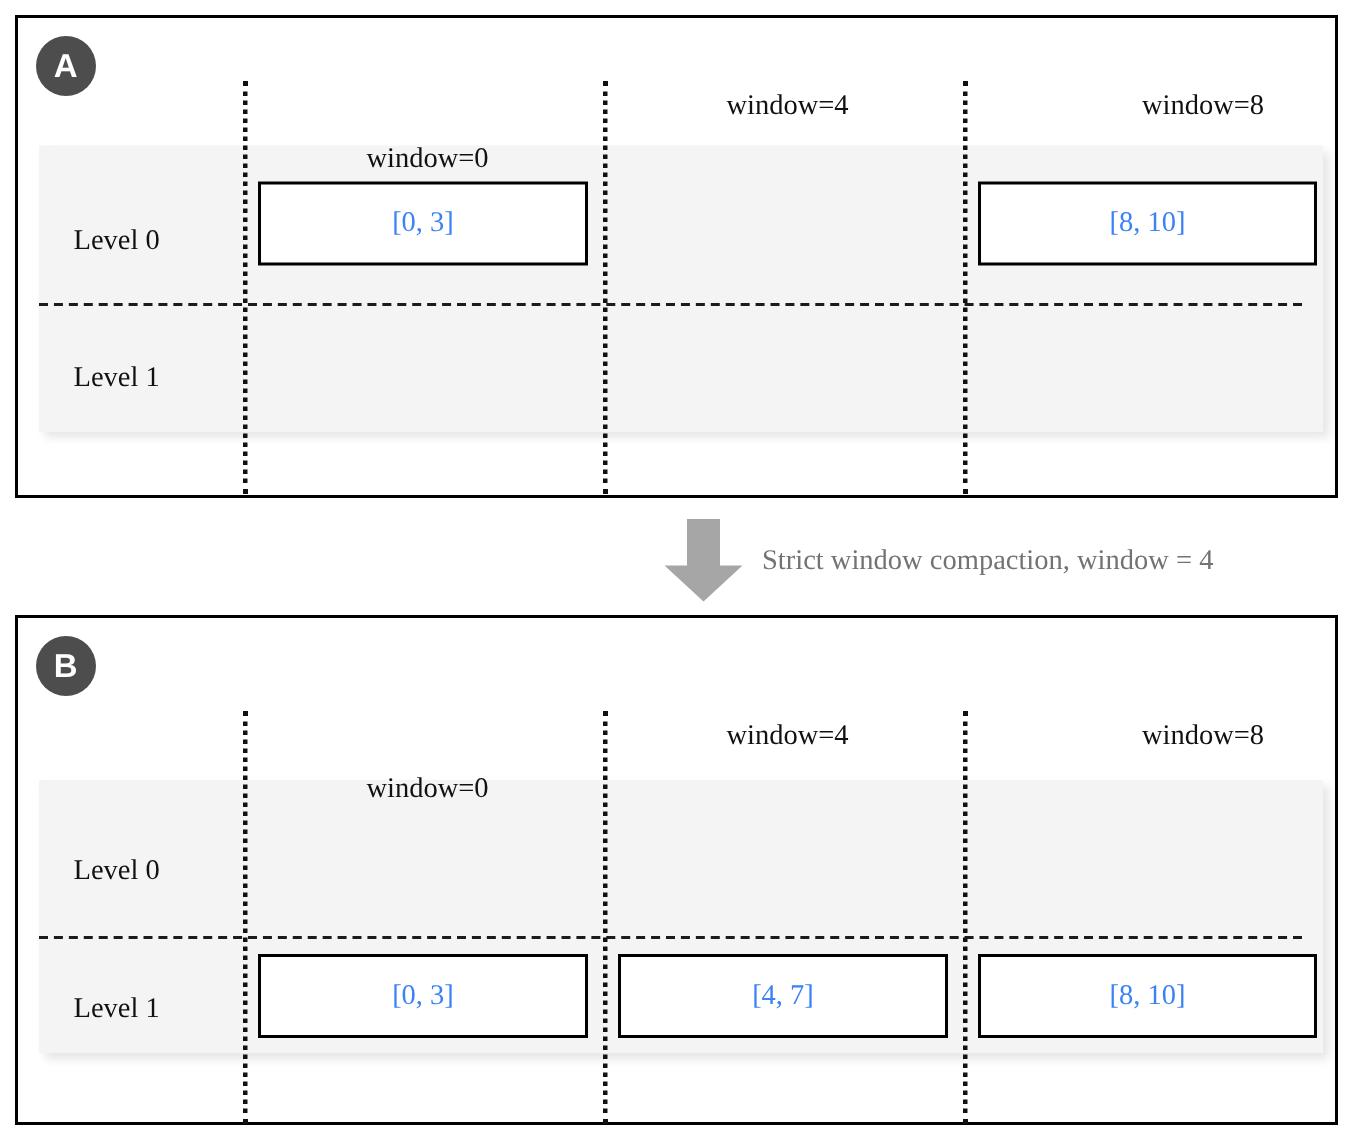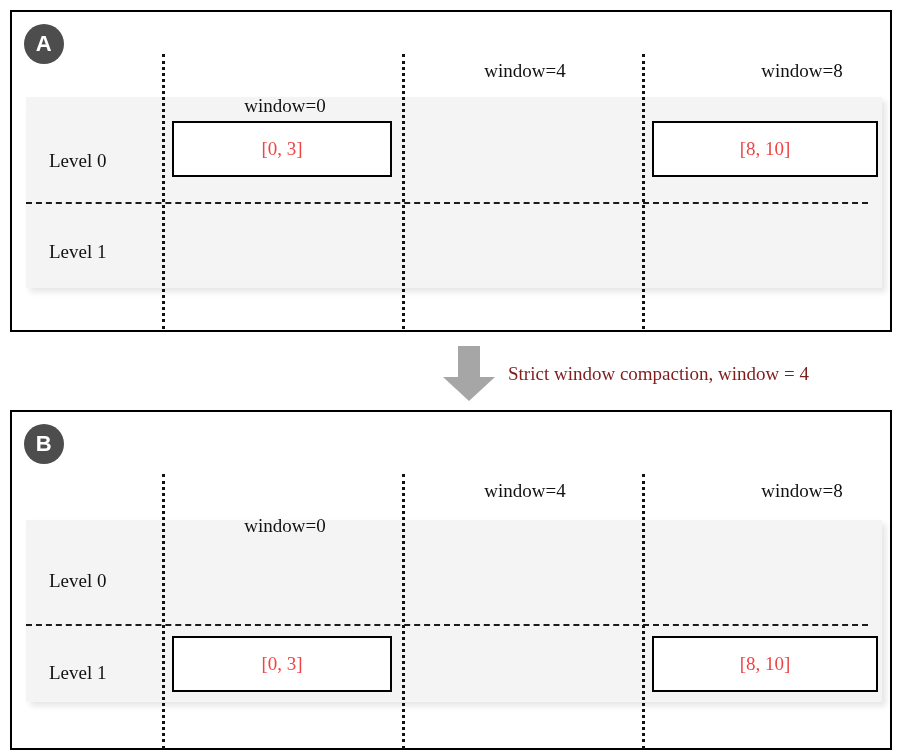--- a/index.html
+++ b/index.html
@@ -104,21 +104,21 @@
   
   .interval-box {
     position: absolute;
     border: 2px solid #000000;
     background: #ffffff;
     box-sizing: border-box;
     display: flex;
     align-items: center;
     justify-content: center;
     font-size: 19px;
-    color: #ef4444;
+    color: #3b82f6;
   }
 
   
   #a-l0-b0 { left: 160px; top: 109px; width: 220px; height: 56px; }
   #a-l0-b1 { left: 640px; top: 109px; width: 226px; height: 56px; }
   
   #a-l1-b0 { left: 348px; top: 202px; width: 318px; height: 56px; }
 
   
   #b-l1-b0 { left: 160px; top: 224px; width: 220px; height: 56px; }
@@ -140,21 +140,21 @@
     width: 58px;
     height: 58px;
     display: block;
   }
   #transition-caption {
     position: absolute;
     left: 508px;
     top: 27px;
     font-size: 19px;
     white-space: nowrap;
-    color: #7f1d1d;
+    color: #737373;
   }
 </style>
 </head>
 <body>
 
 <div class="panel" id="panel-a">
 
   <div class="badge">A</div>
 
   <div class="levels-band"></div>
@@ -197,15 +197,16 @@
   <div class="window-label wl-0">window=0</div>
   <div class="window-label wl-1">window=4</div>
   <div class="window-label wl-2">window=8</div>
 
   <div class="level-label ll-0">Level 0</div>
   <div class="level-label ll-1">Level 1</div>
 
   <div class="level-divider"></div>
 
   <div class="interval-box" id="b-l1-b0">[0, 3]</div>
+  <div class="interval-box" id="b-l1-b1">[4, 7]</div>
   <div class="interval-box" id="b-l1-b2">[8, 10]</div>
 
 </div>
 
 </body></html>

